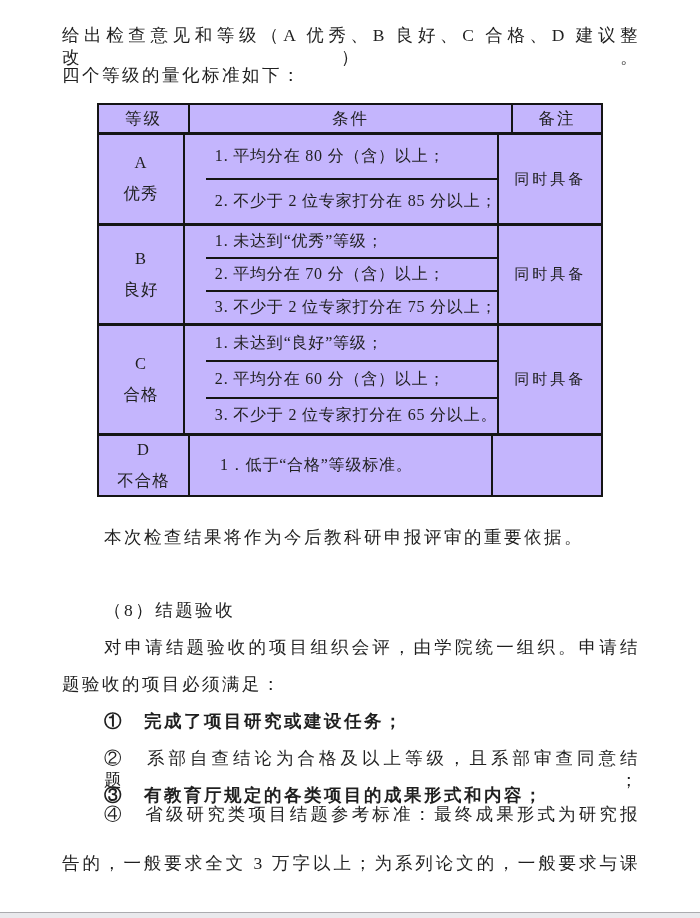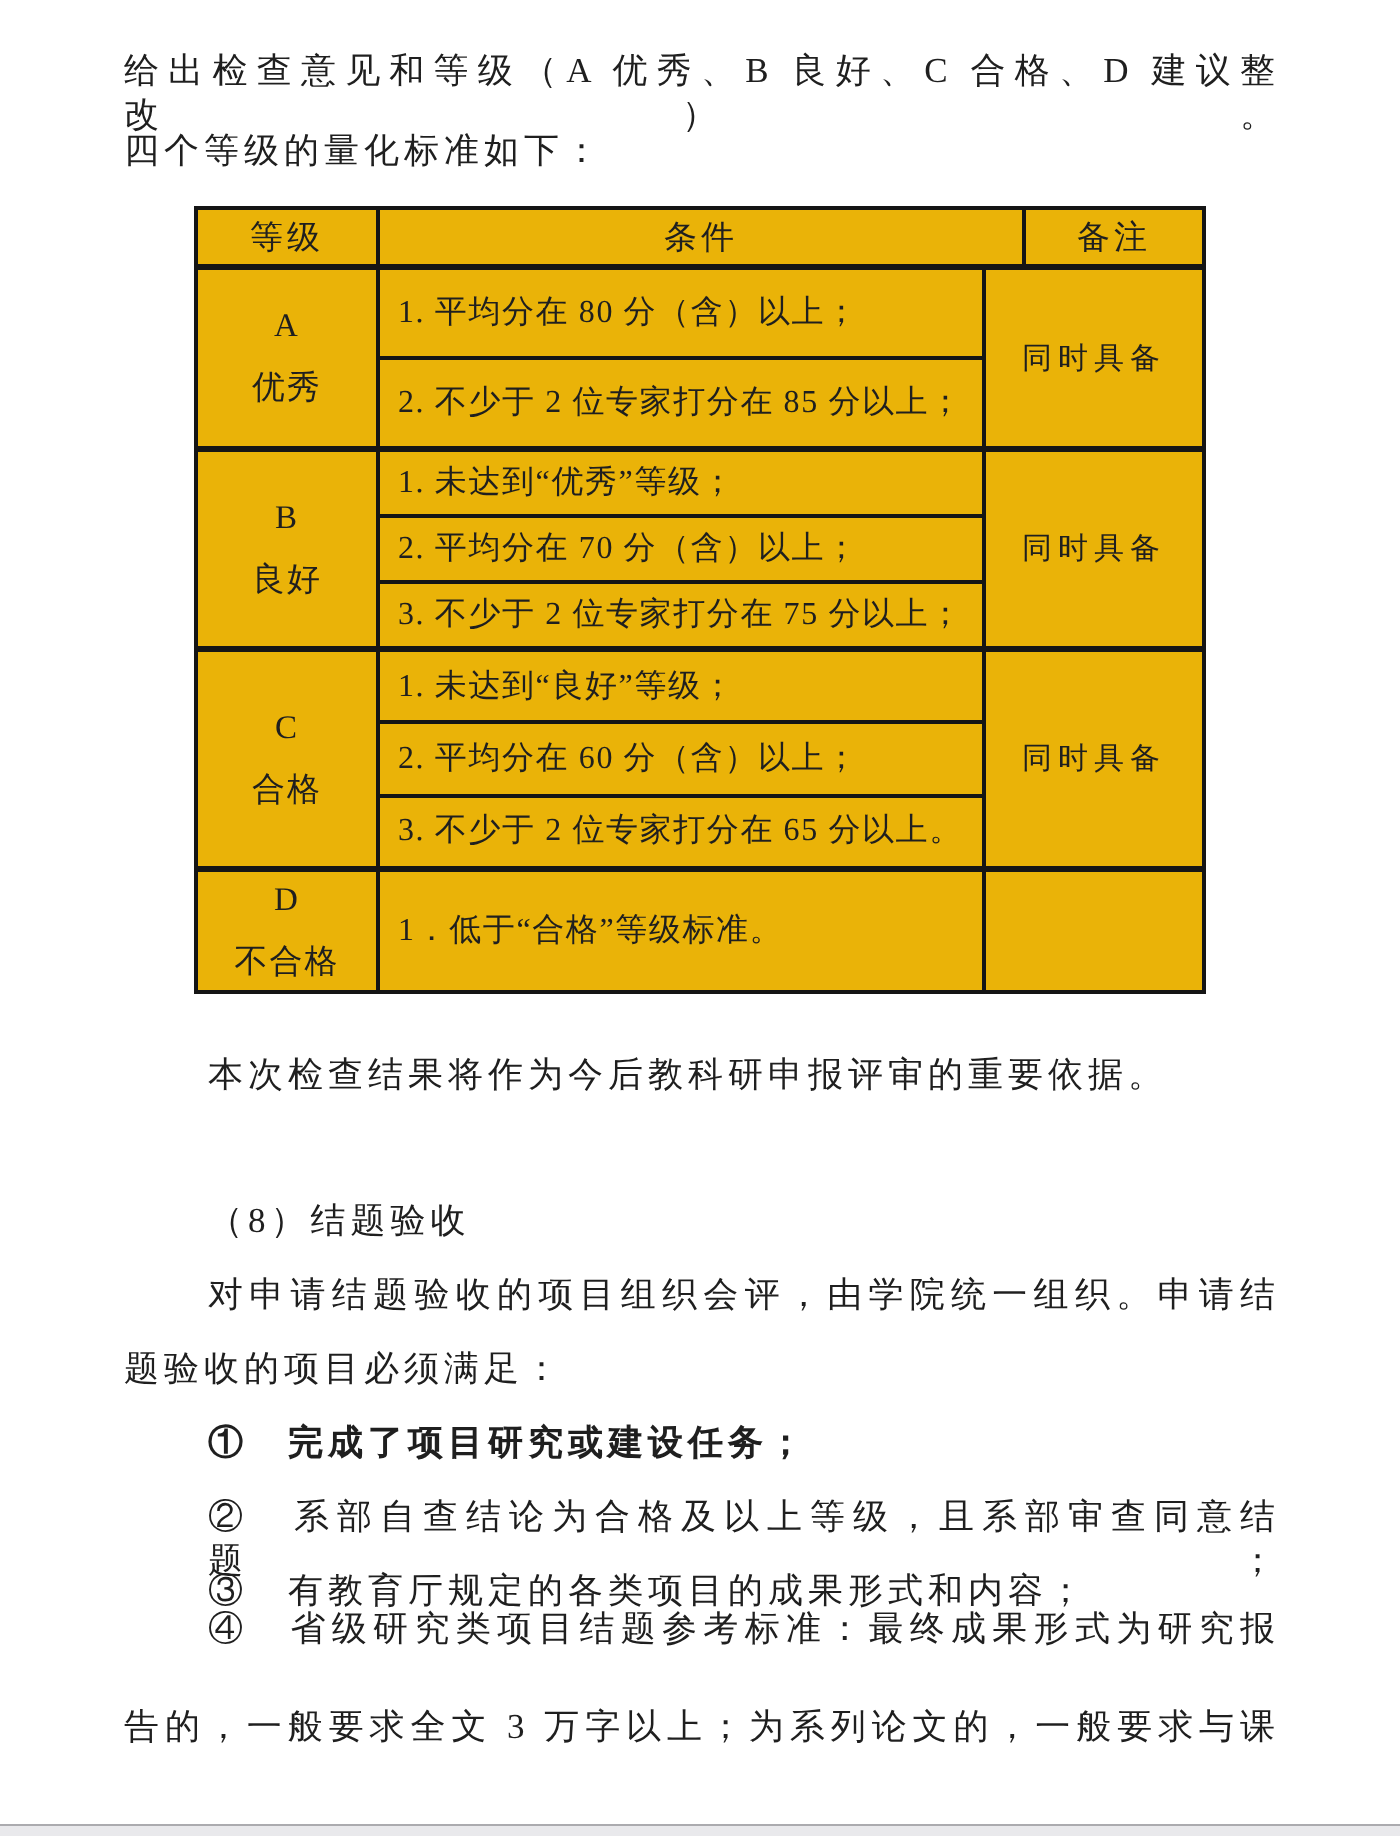--- a/index.html
+++ b/index.html
@@ -27,21 +27,21 @@
     text-align:justify;
     text-align-last:justify;
   }
   .indent { padding-left:42px; }
 
   
   .gtable {
     position:absolute;
     left:97px; top:103px; width:506px;
     border:2px solid #151515;
-    background:#eab308;
+    background:#c4b5fd;
     font-size:16px;
   }
   .thead {
     display:flex;
     height:30px;
     border-bottom:3px solid #151515;
   }
   .hcell {
     display:flex; align-items:center; justify-content:center;
     font-size:16.5px; letter-spacing:2px;
@@ -52,21 +52,21 @@
 
   .tgroup { display:flex; }
   .tgroup + .tgroup { border-top:3px solid #151515; }
 
   .gradecell {
     width:91px; border-right:2px solid #151515;
     display:flex; flex-direction:column;
     align-items:center; justify-content:center;
     gap:10px; letter-spacing:1px; font-size:16.5px;
   }
-  .condcol { flex:1; border-right:2px solid #151515; display:flex; flex-direction:column; }
+  .condcol { flex:1; border-right:2px solid #151515; display:flex; flex-direction:column;padding-left:21px; }
   .sub {
     flex:1; display:flex; align-items:center;
     padding-left:9px; letter-spacing:0.8px;
     white-space:nowrap; overflow:hidden;
   }
   .sub + .sub { border-top:2px solid #151515; }
   .remarkcell {
     width:108px; display:flex; align-items:center; justify-content:center;
     letter-spacing:3px; font-size:15px;
   }
@@ -154,19 +154,19 @@
     <span class="indent" style="padding-left:42px;">本次检查结果将作为今后教科研申报评审的重要依据。</span>
   </div>
 
   <div class="tline indent" style="top:599px;">（8）结题验收</div>
 
   <div class="tline jline indent" style="top:636px;">对申请结题验收的项目组织会评，由学院统一组织。申请结</div>
   <div class="tline" style="top:673px;">题验收的项目必须满足：</div>
 
   <div class="tline indent" style="top:710px;font-weight:bold;">①　完成了项目研究或建设任务；</div>
   <div class="tline jline indent" style="top:747px;">②　系部自查结论为合格及以上等级，且系部审查同意结题；</div>
-  <div class="tline indent" style="top:784px;">③　有教育厅规定的各类项目的成果形式和内容；</div>
+  <div class="tline indent" style="top:784px;font-weight:bold;">③　有教育厅规定的各类项目的成果形式和内容；</div>
   <div class="tline jline indent" style="top:803px;">④　省级研究类项目结题参考标准：最终成果形式为研究报</div>
   <div class="tline jline" style="top:852px;">告的，一般要求全文 3 万字以上；为系列论文的，一般要求与课</div>
 
   <div class="bottom-strip"></div>
 
 </div>
 
 </body></html>

